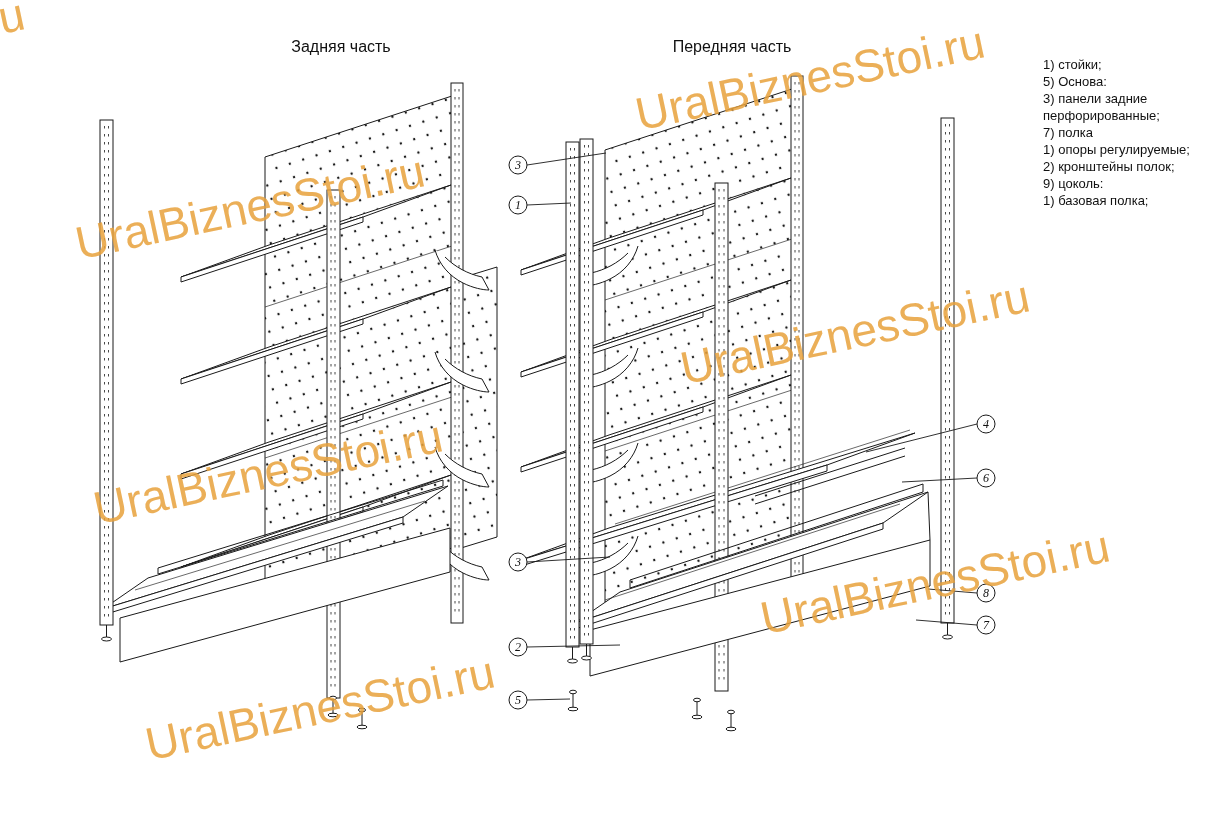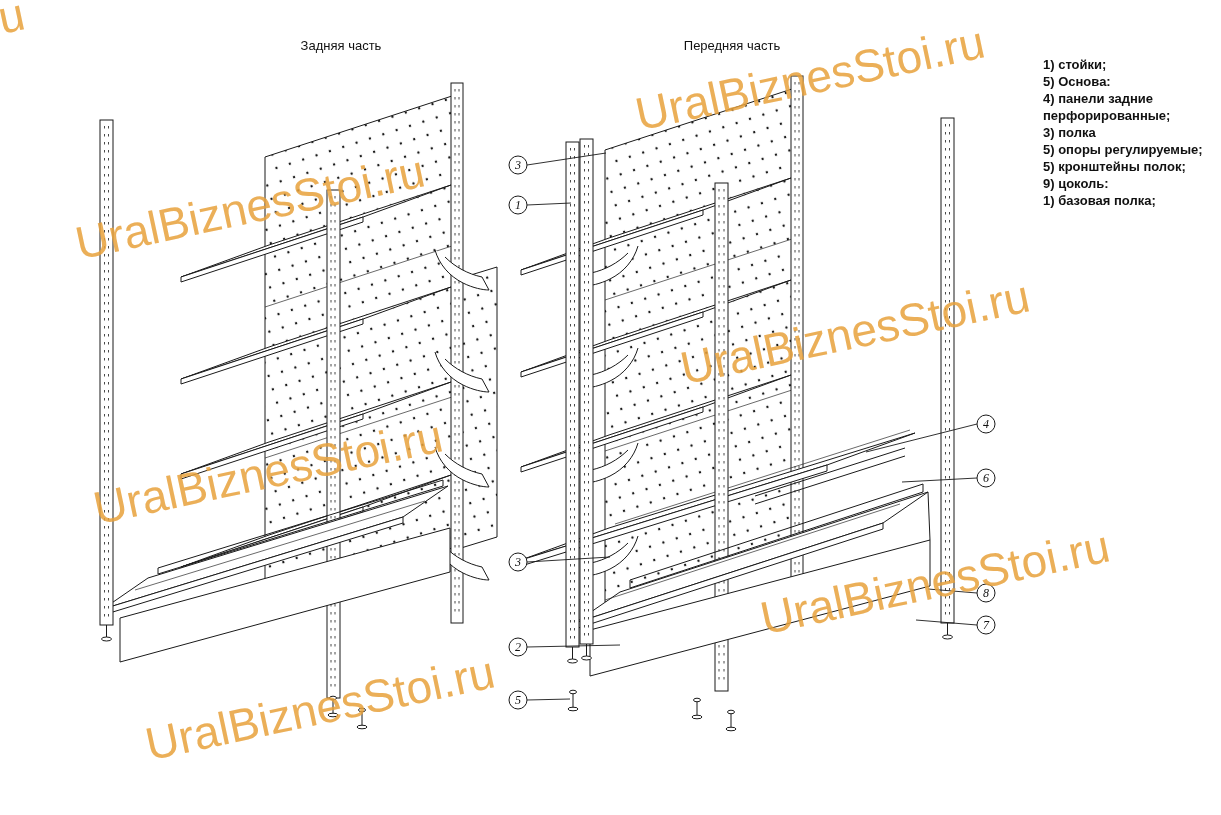--- a/index.html
+++ b/index.html
@@ -1,26 +1,26 @@
 <!DOCTYPE html>
 <html><head>
 <meta charset="utf-8">
 <style>
   html,body{margin:0;padding:0;background:#fff;}
   .canvas{
     position:relative;width:1221px;height:815px;background:#fff;overflow:hidden;
     font-family:"Liberation Sans",sans-serif;color:#1a1a1a;
   }
   .view-title{
-    position:absolute;transform:translate(-50%,0);font-size:13px;color:#111;
+    position:absolute;transform:translate(-50%,0);font-size:16px;color:#111;
     white-space:nowrap;z-index:2;text-align:center;
   }
   .legend{
     position:absolute;left:1043px;top:56px;width:176px;font-size:13px;
-    line-height:17px;color:#111;z-index:2;font-weight:bold;
+    line-height:17px;color:#111;z-index:2;
   }
   .legend-item{margin:0;}
   .watermark{
     position:absolute;font-size:46px;font-weight:400;white-space:nowrap;
     transform:translate(-50%,-50%) rotate(-12deg);opacity:.85;z-index:5;
     pointer-events:none;font-family:"Liberation Sans",sans-serif;
   }
   svg{position:absolute;left:0;top:0;z-index:1;}
   .ln{stroke:#1a1a1a;fill:none;stroke-width:1;}
   .fw{fill:#fff;stroke:#1a1a1a;stroke-width:1;}
@@ -237,24 +237,24 @@
       </g>
     </g>
   </svg>
 
   <div class="view-title" style="left:341px;top:38px;">Задняя часть</div>
   <div class="view-title" style="left:732px;top:38px;">Передняя часть</div>
 
   <div class="legend">
     <div class="legend-item">1) стойки;</div>
     <div class="legend-item">5) Основа:</div>
-    <div class="legend-item">4) панели задние перфорированные;</div>
-    <div class="legend-item">3) полка</div>
-    <div class="legend-item">5) опоры регулируемые;</div>
-    <div class="legend-item">5) кронштейны полок;</div>
+    <div class="legend-item">3) панели задние перфорированные;</div>
+    <div class="legend-item">7) полка</div>
+    <div class="legend-item">1) опоры регулируемые;</div>
+    <div class="legend-item">2) кронштейны полок;</div>
     <div class="legend-item">9) цоколь:</div>
     <div class="legend-item">1) базовая полка;</div>
   </div>
 
   <div class="watermark" style="left: -150px; top: 50px; color: rgb(232, 162, 60);">UralBiznesStoi.ru</div>
   <div class="watermark" style="left: 810px; top: 78px; color: rgb(232, 162, 60);">UralBiznesStoi.ru</div>
   <div class="watermark" style="left: 250px; top: 207px; color: rgb(232, 162, 60);">UralBiznesStoi.ru</div>
   <div class="watermark" style="left: 855px; top: 332px; color: rgb(232, 162, 60);">UralBiznesStoi.ru</div>
   <div class="watermark" style="left: 268px; top: 472px; color: rgb(232, 162, 60);">UralBiznesStoi.ru</div>
   <div class="watermark" style="left: 935px; top: 582px; color: rgb(232, 162, 60);">UralBiznesStoi.ru</div>

